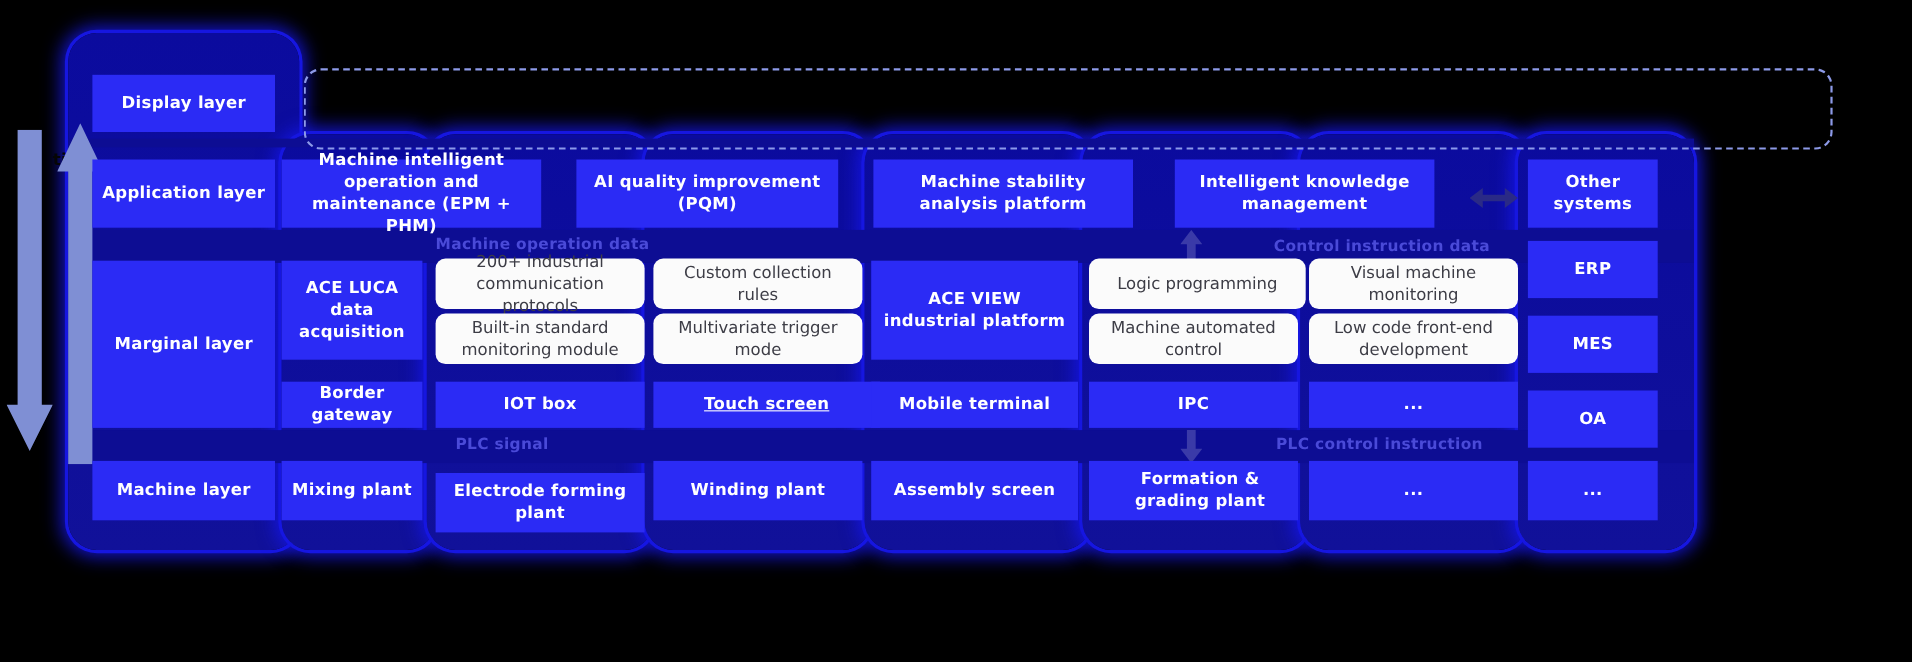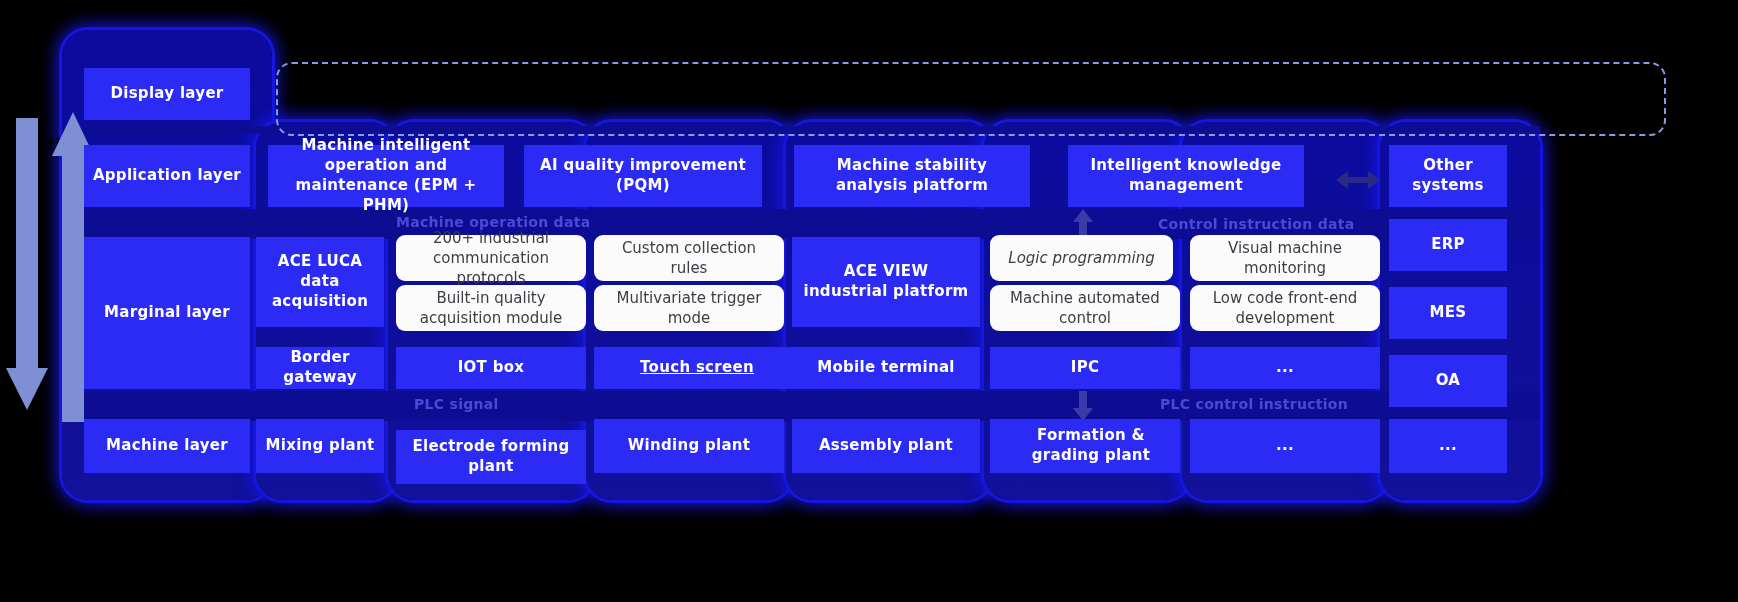--- a/index.html
+++ b/index.html
@@ -127,21 +127,21 @@
   <div class="blue-box" style="left:84px; top:68px; width:166px; height:52px; font-size:15px;">Display layer</div>
 
   <div class="blue-box" style="left:84px; top:145px; width:166px; height:62px; flex-direction:column;">
     <span style="white-space:pre-line;">Application layer</span>
   </div>
 
   <div class="blue-box" style="left:84px; top:237px; width:166px; height:152px;">Marginal layer</div>
 
   <div class="blue-box" style="left:84px; top:419px; width:166px; height:54px;">Machine layer</div>
 
-  <div class="blue-box" style="left:256px; top:145px; width:236px; height:62px;margin-left:12px;">Machine intelligent operation and maintenance (EPM + PHM)</div>
+  <div class="blue-box" style="left:256px; top:145px; width:236px; height:62px;">Machine intelligent operation and maintenance (EPM + PHM)</div>
   <div class="blue-box" style="left:524px; top:145px; width:238px; height:62px;">AI quality improvement (PQM)</div>
   <div class="blue-box" style="left:794px; top:145px; width:236px; height:62px;">Machine stability analysis platform</div>
   <div class="blue-box" style="left:1068px; top:145px; width:236px; height:62px;">Intelligent knowledge management</div>
 
   <svg class="hconn" style="left:1336px; top:168px;" width="44" height="24" viewBox="0 0 44 24">
     <polygon points="0,12 12,3 12,9 32,9 32,3 44,12 32,21 32,15 12,15 12,21" fill="#2a2a86"></polygon>
   </svg>
 
   <div class="blue-box" style="left:1389px; top:145px; width:118px; height:62px; flex-direction:column;">
     <span style="white-space:pre-line;">Other systems</span>
@@ -162,35 +162,35 @@
 
   <svg class="vconn" style="left:1073px; top:391px;" width="20" height="30" viewBox="0 0 20 30">
     <polygon points="6,0 14,0 14,17 20,17 10,30 0,17 6,17" fill="#3a3aa8"></polygon>
   </svg>
 
   <div class="blue-box" style="left:256px; top:237px; width:128px; height:90px;">ACE LUCA data acquisition</div>
   <div class="blue-box" style="left:792px; top:237px; width:188px; height:90px;">ACE VIEW industrial platform</div>
 
   <div class="white-box" style="left:396px; top:235px; width:190px; height:46px;">200+ industrial communication protocols</div>
   <div class="white-box" style="left:594px; top:235px; width:190px; height:46px;">Custom collection rules</div>
-  <div class="white-box" style="left:396px; top:285px; width:190px; height:46px;">Built-in quality acquisition module</div>
+  <div class="white-box" style="left:396px; top:285px; width:190px; height:46px;">Built-in standard monitoring module</div>
   <div class="white-box" style="left:594px; top:285px; width:190px; height:46px;">Multivariate trigger mode</div>
 
-  <div class="white-box" style="left:990px; top:235px; width:183px; height:46px;font-style:italic;">Logic programming</div>
+  <div class="white-box" style="left:990px; top:235px; width:197px; height:46px;">Logic programming</div>
   <div class="white-box" style="left:1190px; top:235px; width:190px; height:46px;">Visual machine monitoring</div>
   <div class="white-box" style="left:990px; top:285px; width:190px; height:46px;">Machine automated control</div>
   <div class="white-box" style="left:1190px; top:285px; width:190px; height:46px;">Low code front-end development</div>
 
   <div class="blue-box" style="left:256px; top:347px; width:128px; height:42px;">Border gateway</div>
   <div class="blue-box" style="left:396px; top:347px; width:190px; height:42px;">IOT box</div>
   <div class="blue-box" style="left:594px; top:347px; width:206px; height:42px;text-decoration:underline;">Touch screen</div>
   <div class="blue-box" style="left:792px; top:347px; width:188px; height:42px;">Mobile terminal</div>
   <div class="blue-box" style="left:990px; top:347px; width:190px; height:42px;">IPC</div>
   <div class="blue-box" style="left:1190px; top:347px; width:190px; height:42px;">...</div>
 
   <div class="blue-box" style="left:256px; top:419px; width:128px; height:54px;">Mixing plant</div>
   <div class="blue-box" style="left:396px; top:419px; width:190px; height:54px;margin-top:11px;">Electrode forming plant</div>
   <div class="blue-box" style="left:594px; top:419px; width:190px; height:54px;">Winding plant</div>
-  <div class="blue-box" style="left:792px; top:419px; width:188px; height:54px;">Assembly plant</div>
+  <div class="blue-box" style="left:792px; top:419px; width:188px; height:54px;">Assembly screen</div>
   <div class="blue-box" style="left:990px; top:419px; width:190px; height:54px;padding-left:20px;">Formation &amp; grading plant</div>
   <div class="blue-box" style="left:1190px; top:419px; width:190px; height:54px;">...</div>
 
 </div>
 
 </body></html>

